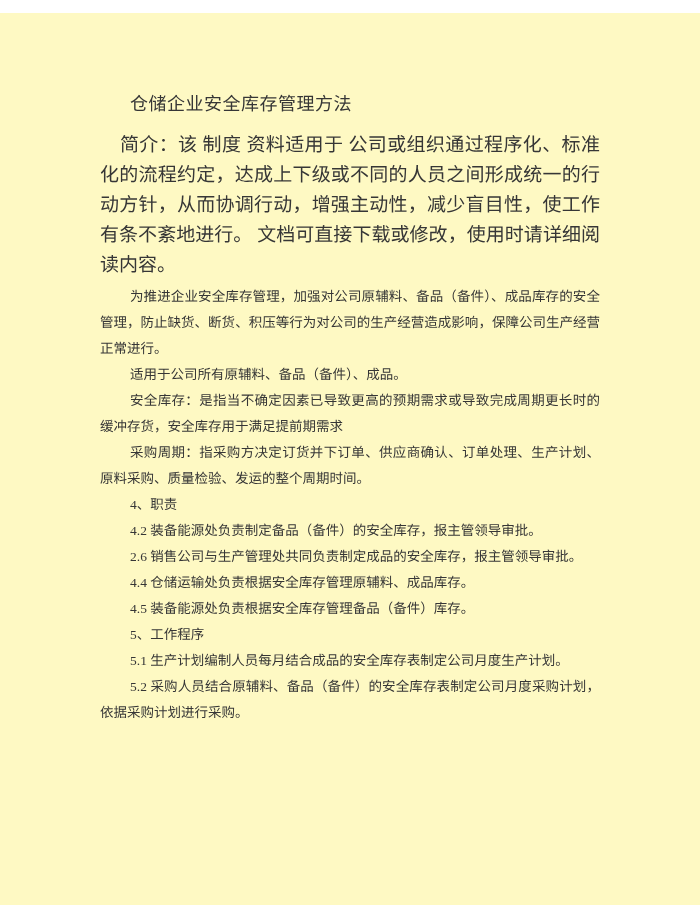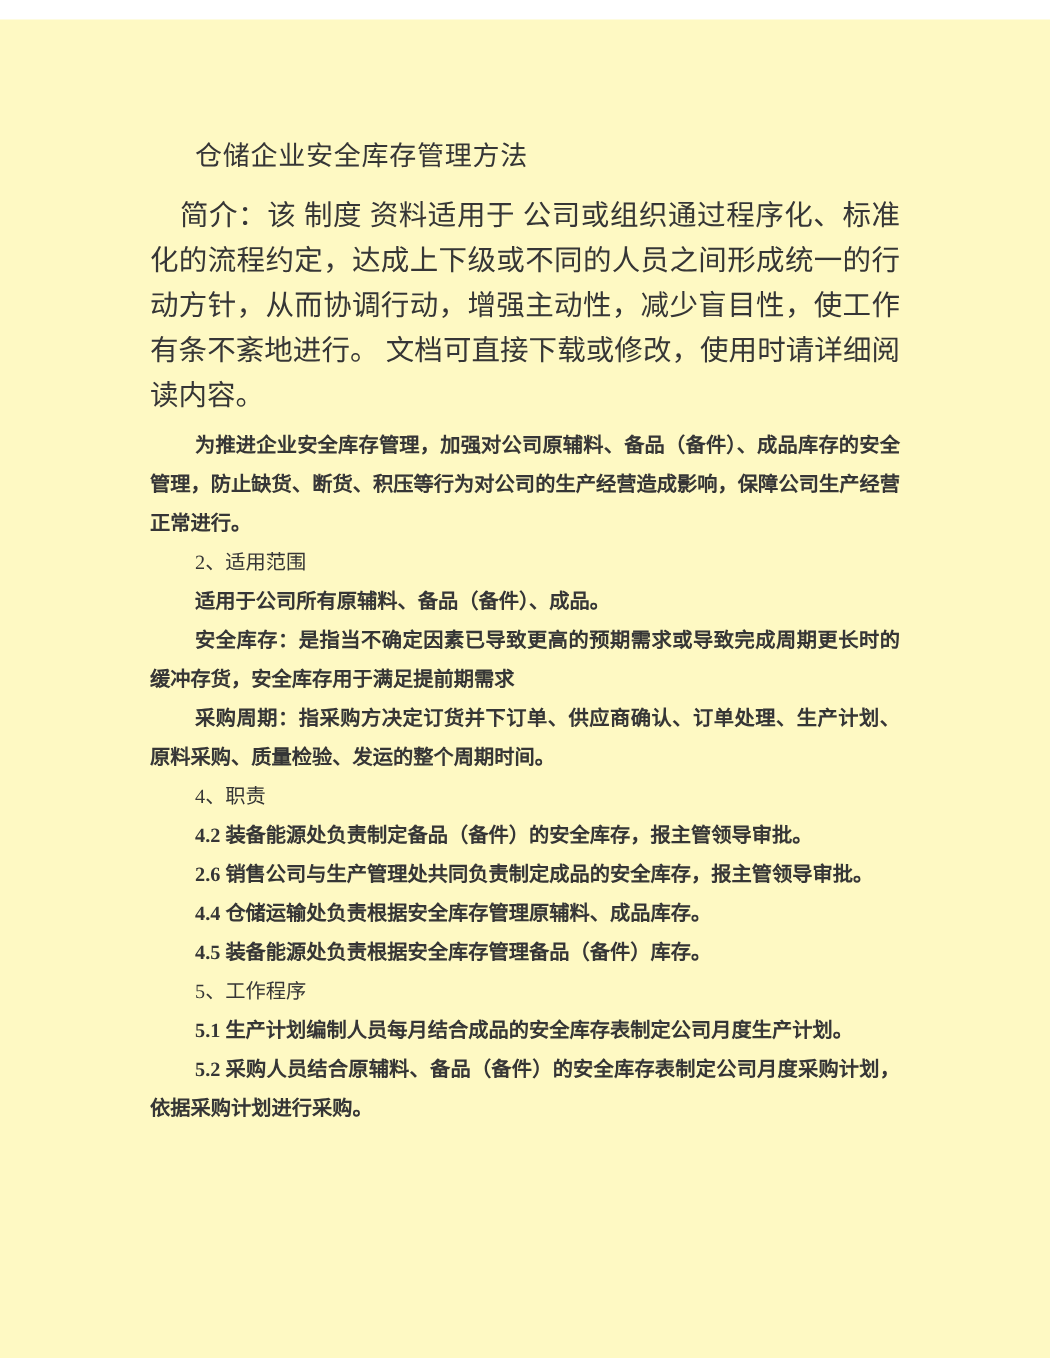--- a/index.html
+++ b/index.html
@@ -38,41 +38,39 @@
     margin: 0 0 4px 0;
   }
   .bodytext, .heading {
     font-size: 13.5px;
     line-height: 26px;
     text-align: justify;
     margin: 0;
   }
   .bodytext {
     text-indent: 30px;
-    font-weight: bold;
   }
   .heading {
     text-indent: 30px;
   }
   .indent-xl {
     text-indent: 48px;
   }
 </style>
 </head>
 <body>
 
 <div class="page">
 
   <h1 class="doc-title">仓储企业安全库存管理方法</h1>
 
   <p class="intro">简介：该 制度 资料适用于 公司或组织通过程序化、标准化的流程约定，达成上下级或不同的人员之间形成统一的行动方针，从而协调行动，增强主动性，减少盲目性，使工作有条不紊地进行。 文档可直接下载或修改，使用时请详细阅读内容。</p>
 
   <p class="bodytext">为推进企业安全库存管理，加强对公司原辅料、备品（备件）、成品库存的安全管理，防止缺货、断货、积压等行为对公司的生产经营造成影响，保障公司生产经营正常进行。</p>
 
-  <p class="heading">2、适用范围</p>
   <p class="bodytext">适用于公司所有原辅料、备品（备件）、成品。</p>
 
   <p class="bodytext">安全库存：是指当不确定因素已导致更高的预期需求或导致完成周期更长时的缓冲存货，安全库存用于满足提前期需求</p>
   <p class="bodytext">采购周期：指采购方决定订货并下订单、供应商确认、订单处理、生产计划、原料采购、质量检验、发运的整个周期时间。</p>
 
   <p class="heading">4、职责</p>
   <p class="bodytext">4.2 装备能源处负责制定备品（备件）的安全库存，报主管领导审批。</p>
   <p class="bodytext">2.6 销售公司与生产管理处共同负责制定成品的安全库存，报主管领导审批。</p>
   <p class="bodytext">4.4 仓储运输处负责根据安全库存管理原辅料、成品库存。</p>
   <p class="bodytext">4.5 装备能源处负责根据安全库存管理备品（备件）库存。</p>

